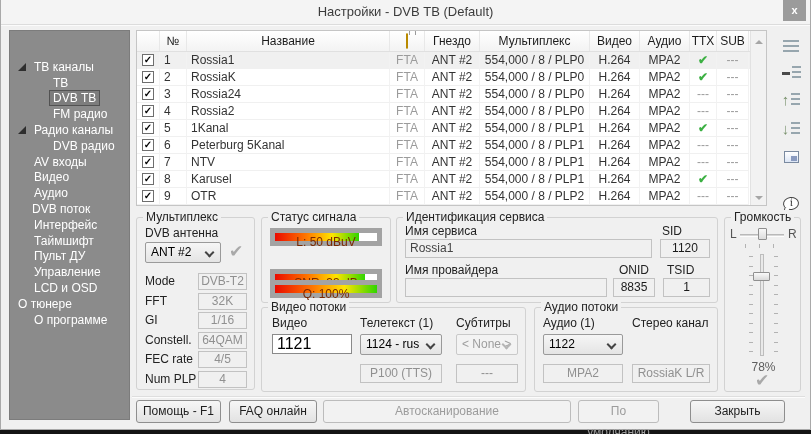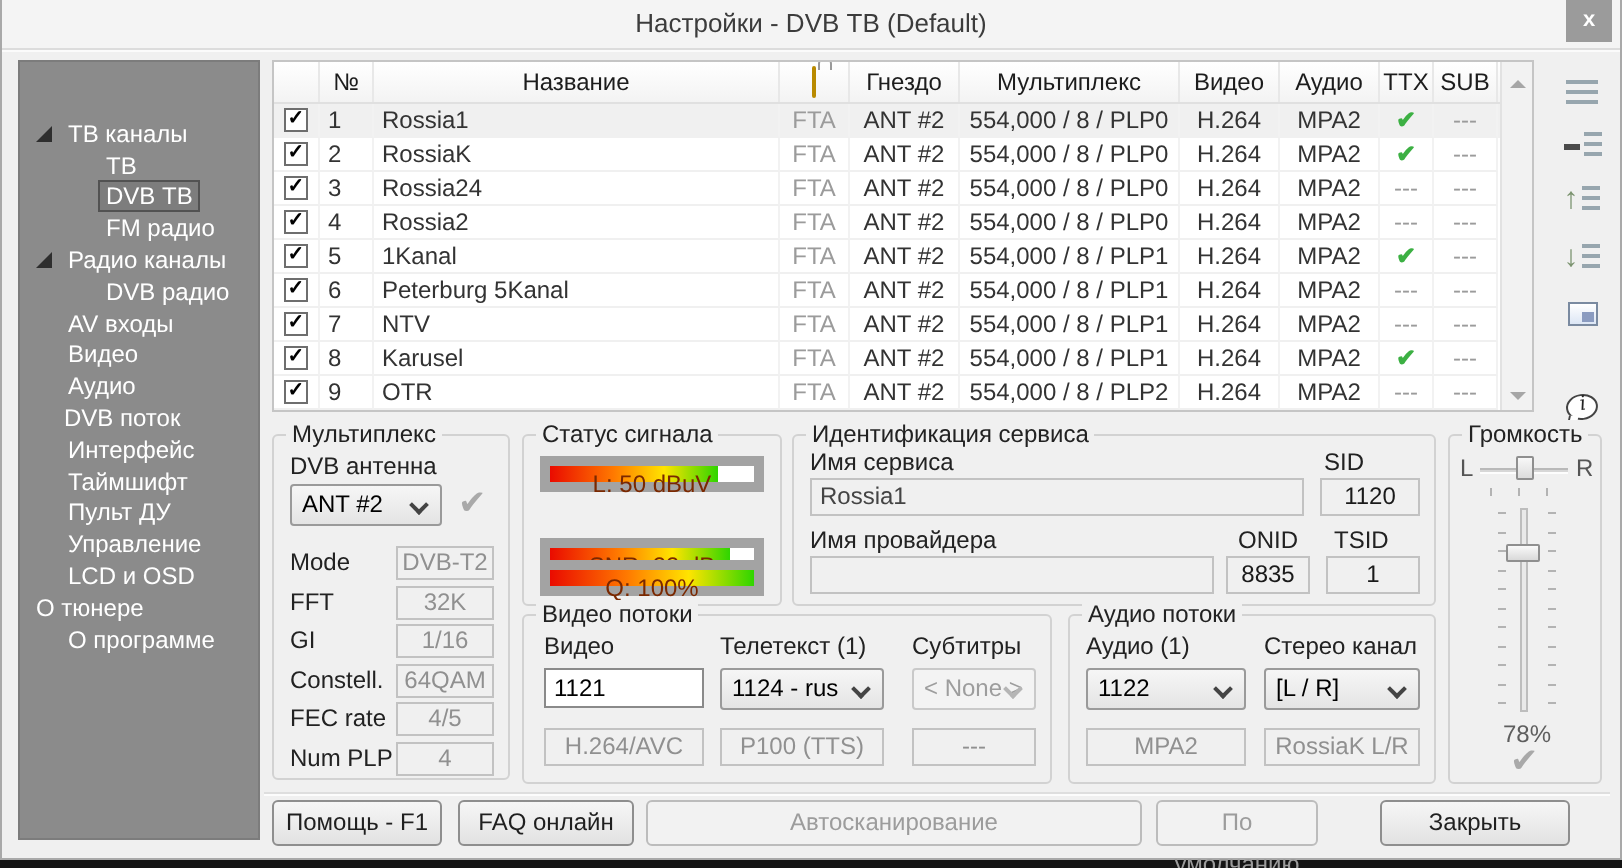--- a/index.html
+++ b/index.html
@@ -53,21 +53,21 @@
   .icon-info::before { content:"i"; font-family:"DejaVu Serif",serif; font-style:italic; font-size:10px; color:#222; position:absolute; left:6px; top:-1px; }
   .icon-info::after { content:""; position:absolute; left:-1px; bottom:-3px; width:4px; height:4px; background:#fff; border-left:1px solid #444; border-bottom:1px solid #444; transform:skew(-20deg); }
 
   
   .group { position:absolute; border:1px solid #d2d2d2; border-radius:3px; }
   .group-title { position:absolute; top:-8px; left:6px; background:#f0f0f0; padding:0 3px; font-size:12px; color:#222; line-height:15px; white-space:nowrap; }
   .lbl { position:absolute; font-size:12px; color:#222; white-space:nowrap; }
   .ro-field { position:absolute; height:19px; background:#f0f0f0; border:1px solid #c2c2c2; color:#909090; font-size:12px; text-align:center; line-height:17px; overflow:hidden; white-space:nowrap; }
   .ro-dark { color:#1a1a1a; }
   .ro-left { text-align:left; padding-left:4px; color:#444; }
-  .edit-field { position:absolute; height:20px; background:#fff; border:1px solid #8a8a8a; color:#000; font-size:12px; line-height:18px; padding-left:4px; }
+  .edit-field { position:absolute; height:20px; background:#fff; border:1px solid #8a8a8a; color:#000; font-size:16px; line-height:18px; padding-left:4px; }
   .combo { position:absolute; height:21px; background:linear-gradient(#f6f6f6,#e4e4e4); border:1px solid #9a9a9a; border-radius:2px; font-size:12px; color:#000; line-height:19px; padding-left:5px; white-space:nowrap; overflow:hidden; }
   .combo::after { content:""; position:absolute; right:7px; top:6px; width:5px; height:5px; border:solid #444; border-width:0 2px 2px 0; transform:rotate(45deg); }
   .combo.disabled { background:#f3f3f3; border-color:#c9c9c9; color:#9d9d9d; }
   .combo.disabled::after { border-color:#b5b5b5; }
   .gray-check { position:absolute; color:#a9a9a9; font-size:17px; }
 
   
   .sig-bar { position:absolute; width:112px; height:18px; border:5px solid #a3a3a3; background:#fff; }
   .sig-fill { height:100%; background:linear-gradient(90deg,#ea0b00 0%,#ff7a00 38%,#ffe400 68%,#2fd500 100%); }
   .sig-label { position:absolute; left:0; top:0; width:100%; text-align:center; font-size:12px; line-height:18px; color:#7a2800; }
@@ -382,31 +382,29 @@
   </div>
 
   <div class="group" style="left:260px;top:307px;width:265px;height:85px;">
     <span class="group-title">Видео потоки</span>
     <span class="lbl" style="left:10px;top:8px;">Видео</span>
     <span class="lbl" style="left:98px;top:8px;">Телетекст (1)</span>
     <span class="lbl" style="left:194px;top:8px;">Субтитры</span>
     <div class="edit-field" style="left:10px;top:26px;width:80px;">1121</div>
     <div class="combo" style="left:98px;top:26px;width:82px;">1124 - rus</div>
     <div class="combo disabled" style="left:194px;top:26px;width:62px;">&lt; None &gt;</div>
-    <div class="ro-field" style="left:10px;top:56px;width:80px;">H.264/AVC</div>
     <div class="ro-field" style="left:98px;top:56px;width:82px;">P100 (TTS)</div>
     <div class="ro-field" style="left:194px;top:56px;width:62px;">---</div>
   </div>
 
   <div class="group" style="left:533px;top:307px;width:184px;height:85px;">
     <span class="group-title">Аудио потоки</span>
     <span class="lbl" style="left:8px;top:8px;">Аудио (1)</span>
     <span class="lbl" style="left:97px;top:8px;">Стерео канал</span>
     <div class="combo" style="left:8px;top:26px;width:80px;">1122</div>
-    <div class="combo" style="left:97px;top:26px;width:78px;">[L / R]</div>
     <div class="ro-field" style="left:8px;top:56px;width:80px;">MPA2</div>
     <div class="ro-field" style="left:97px;top:56px;width:78px;">RossiaK L/R</div>
   </div>
 
   <div class="group" style="left:723px;top:217px;width:77px;height:175px;">
     <span class="group-title">Громкость</span>
     <span class="lbl" style="left:5px;top:9px;color:#555;">L</span>
     <span class="lbl" style="left:63px;top:9px;color:#555;">R</span>
     <div class="mini-track" style="left:15px;top:16px;width:44px;"></div>
     <div class="mini-handle" style="left:33px;top:10px;"></div>

